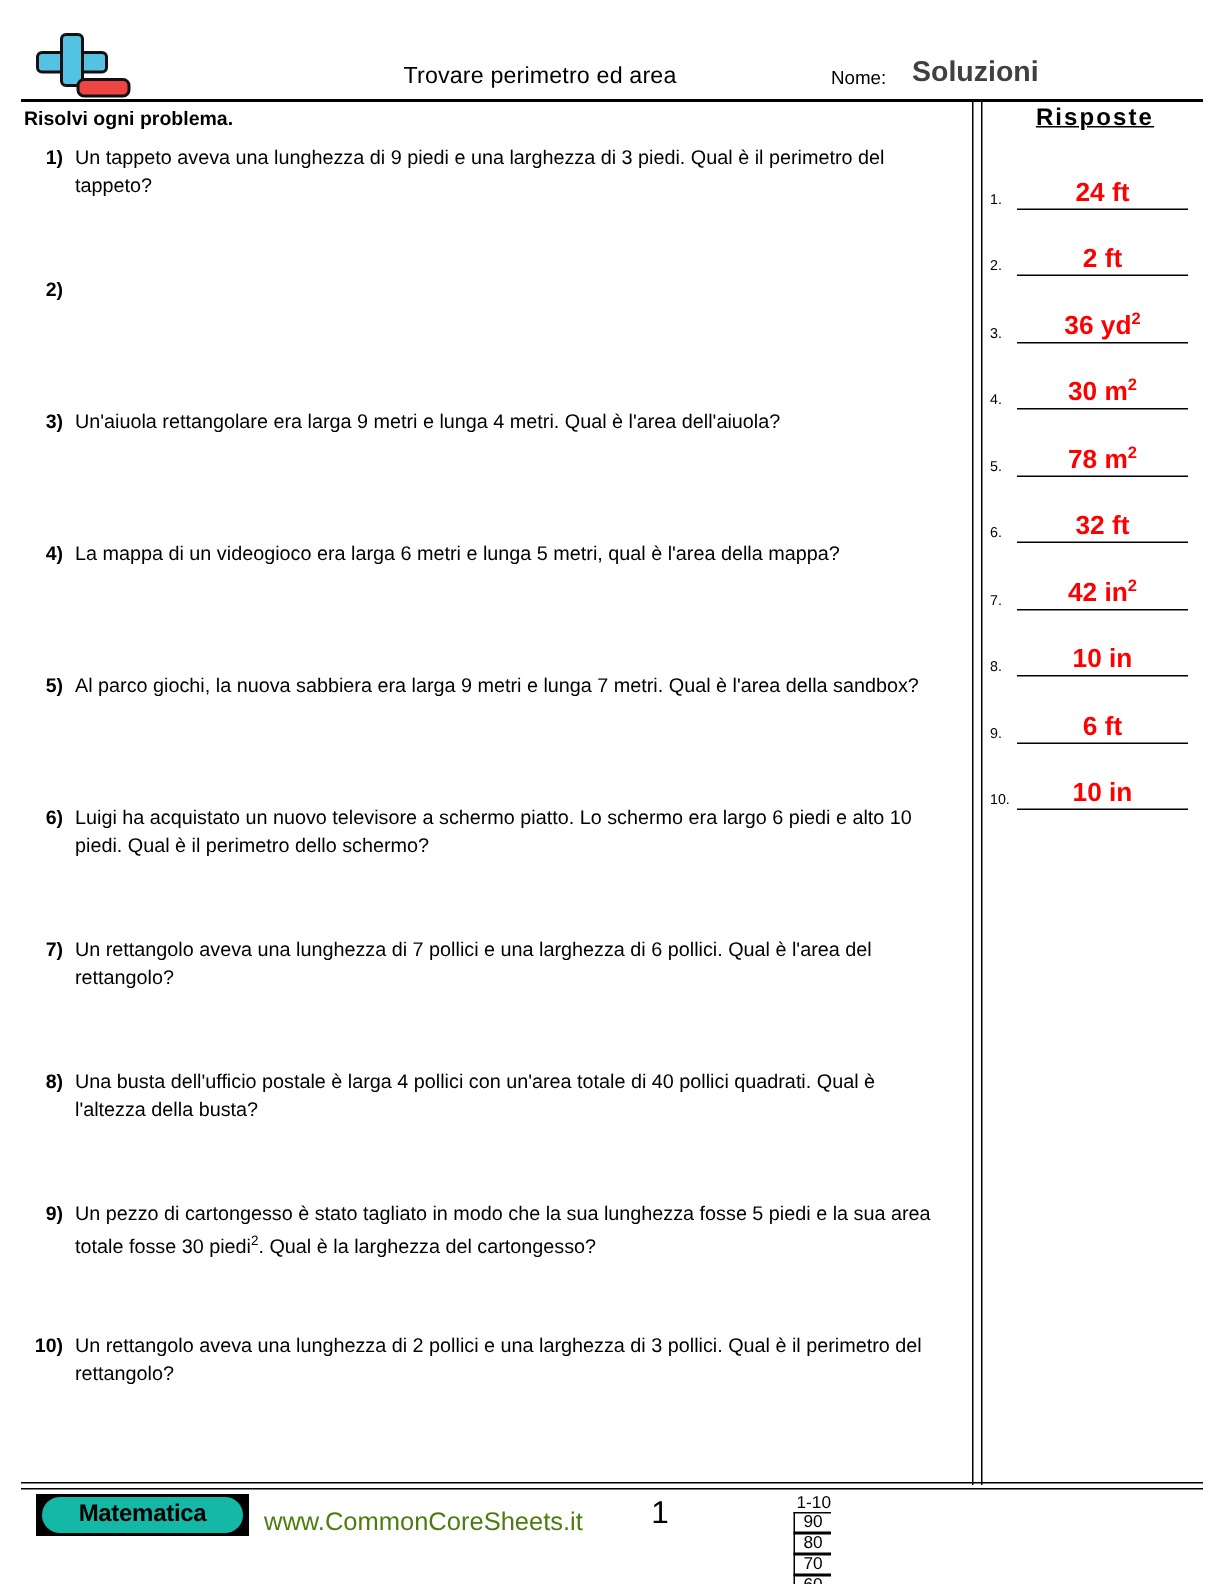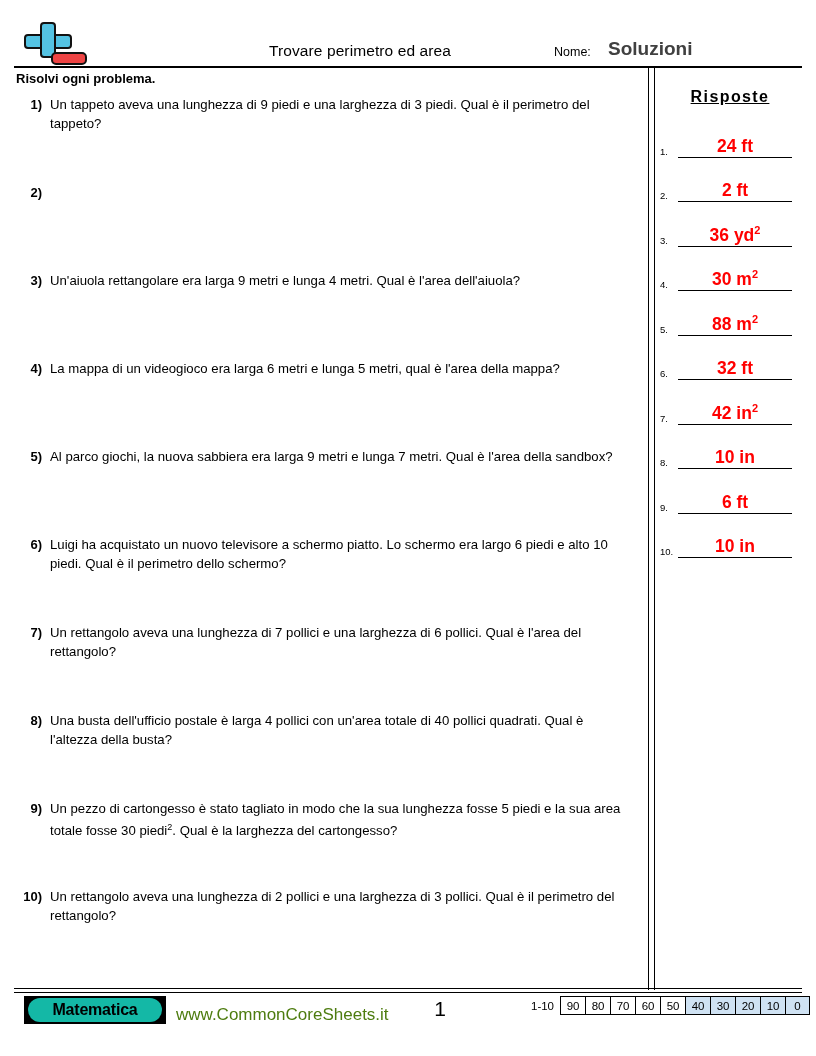--- a/index.html
+++ b/index.html
@@ -139,21 +139,21 @@
     position: absolute;
     left: 660px; top: 68px;
     width: 146px;
   }
   #answers-title {
     text-align: center;
     font-size: 16px;
     font-weight: bold;
     letter-spacing: 1.4px;
     text-decoration: underline;
-    padding-top: 20px;
+    padding-top: 2px;
     padding-right: 6px;
   }
   #answers-list {
     margin-top: 9px;
   }
   .ans-row {
     position: relative;
     height: 44.5px;
   }
   .ans-num {
@@ -233,20 +233,21 @@
   }
 
   
   #score-table {
     position: absolute;
     left: 529px; top: 996px;
     display: flex;
     align-items: stretch;
     height: 19px;
     font-size: 11.5px;
+    flex-direction: column;
   }
   #score-range {
     display: flex;
     align-items: center;
     justify-content: center;
     padding: 0 6px 0 2px;
     font-size: 11.5px;
   }
   .score-cell {
     width: 25px;
@@ -357,21 +358,21 @@
     </div>
 
     <div class="ans-row">
       <span class="ans-num">4.</span>
       <span class="ans-val"><span>30 m</span><sup>2</sup></span>
       <span class="ans-line"></span>
     </div>
 
     <div class="ans-row">
       <span class="ans-num">5.</span>
-      <span class="ans-val"><span>88 m</span><sup>2</sup></span>
+      <span class="ans-val"><span>78 m</span><sup>2</sup></span>
       <span class="ans-line"></span>
     </div>
 
     <div class="ans-row">
       <span class="ans-num">6.</span>
       <span class="ans-val"><span>32 ft</span><sup></sup></span>
       <span class="ans-line"></span>
     </div>
 
     <div class="ans-row">

